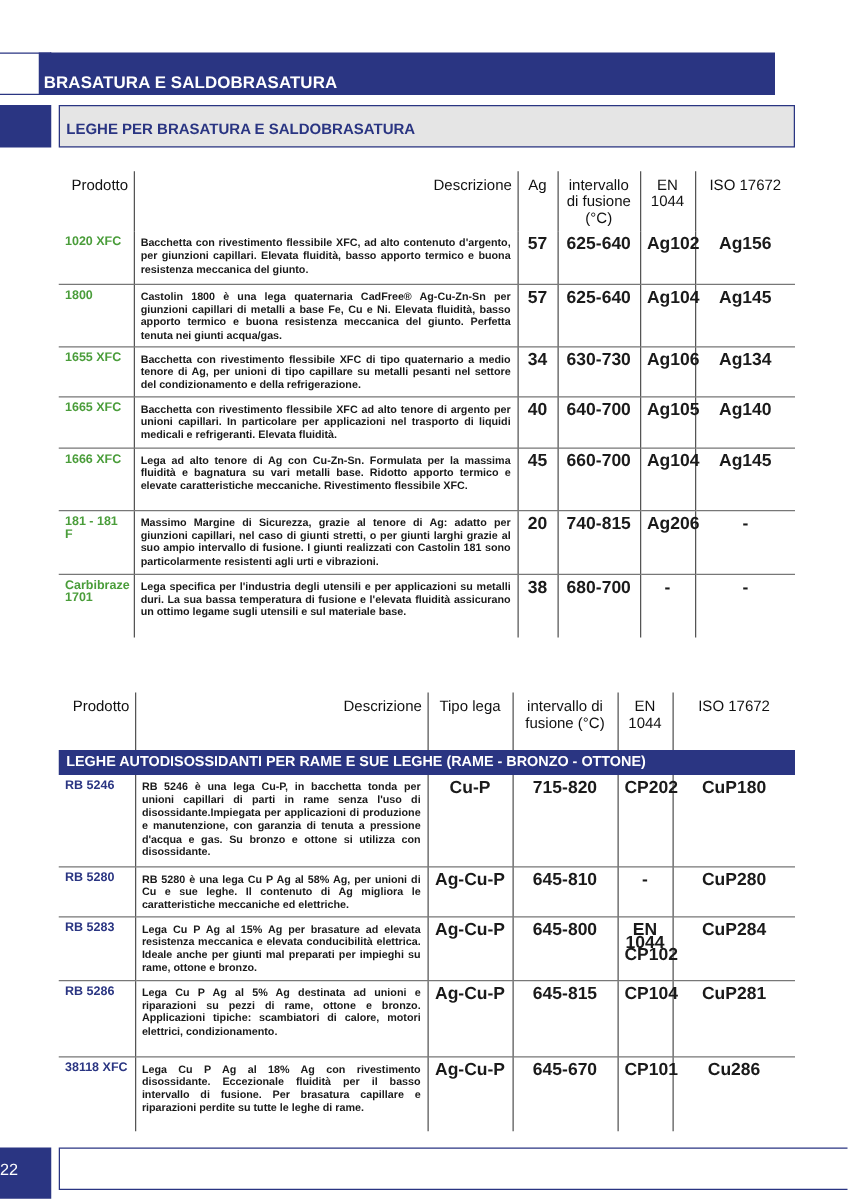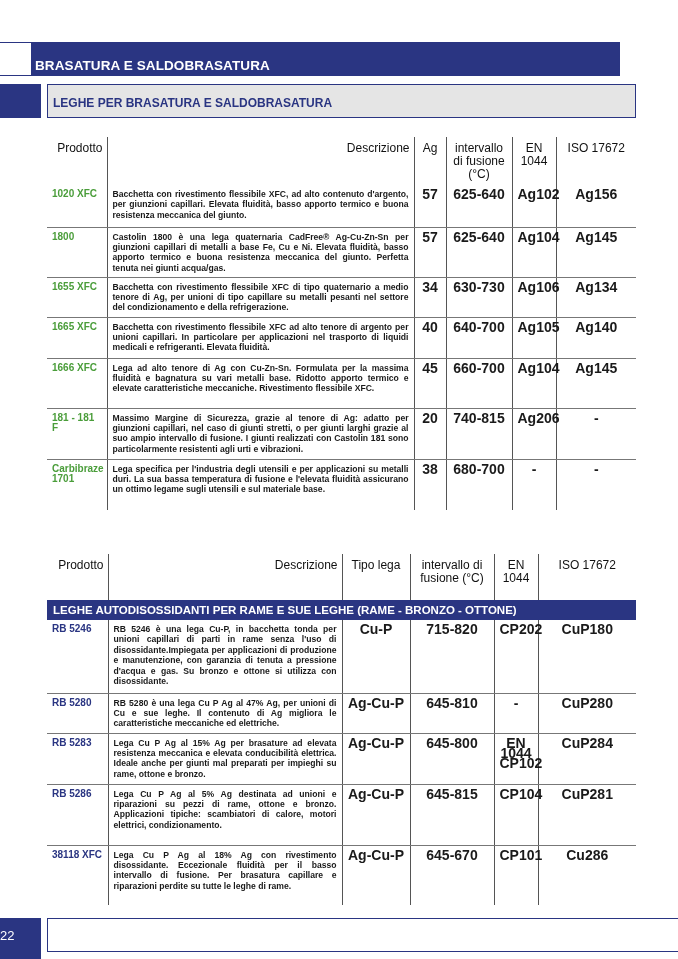--- a/index.html
+++ b/index.html
@@ -151,21 +151,21 @@
     <tr style="height:73px">
       <td class="prod">RB 5246</td>
       <td class="desc">RB 5246 è una lega Cu-P, in bacchetta tonda per unioni capillari di parti in rame senza l'uso di disossidante.Impiegata per applicazioni di produzione e manutenzione, con garanzia di tenuta a pressione d'acqua e gas. Su bronzo e ottone si utilizza con disossidante.</td>
       <td class="num">Cu-P</td>
       <td class="num">715-820</td>
       <td class="num">CP202</td>
       <td class="num">CuP180</td>
     </tr>
     <tr style="height:40px">
       <td class="prod">RB 5280</td>
-      <td class="desc">RB 5280 è una lega Cu P Ag al 47% Ag, per unioni di Cu e sue leghe. Il contenuto di Ag migliora le caratteristiche meccaniche ed elettriche.</td>
+      <td class="desc">RB 5280 è una lega Cu P Ag al 58% Ag, per unioni di Cu e sue leghe. Il contenuto di Ag migliora le caratteristiche meccaniche ed elettriche.</td>
       <td class="num">Ag-Cu-P</td>
       <td class="num">645-810</td>
       <td class="num">-</td>
       <td class="num">CuP280</td>
     </tr>
     <tr style="height:51px">
       <td class="prod">RB 5283</td>
       <td class="desc">Lega Cu P Ag al 15% Ag per brasature ad elevata resistenza meccanica e elevata conducibilità elettrica. Ideale anche per giunti mal preparati per impieghi su rame, ottone e bronzo.</td>
       <td class="num">Ag-Cu-P</td>
       <td class="num">645-800</td>

